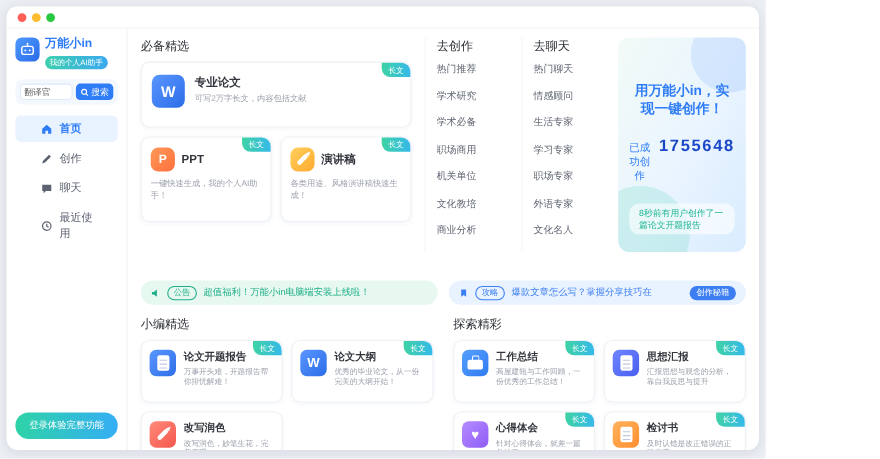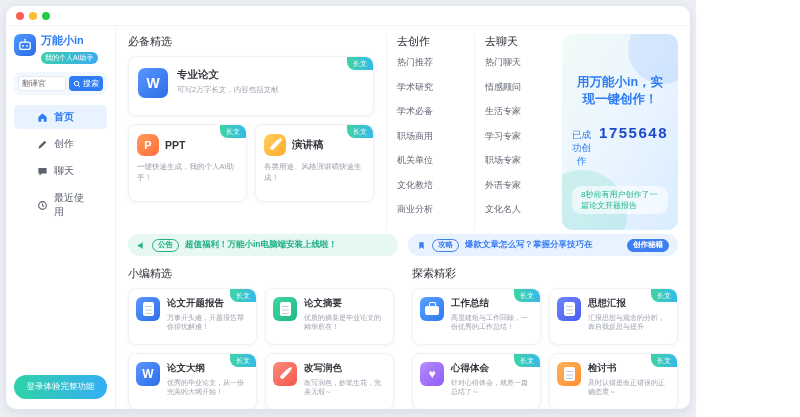--- a/index.html
+++ b/index.html
@@ -72,21 +72,21 @@
   .promo::after { content:""; position:absolute; width:70px; height:70px; border-radius:50%;
                   background:rgba(70,140,255,.14); right:-20px; top:-20px; }
   .promo-headline { position:relative; text-align:center; color:#2e7cf6; font-size:12.5px; font-weight:bold; margin-top:24px; }
   .promo-stats { position:relative; text-align:center; margin-top:16px; display:flex; justify-content:center;
                  align-items:baseline; gap:8px; }
   .promo-stat-label { font-size:9.5px; color:#2e7cf6; }
   .promo-stat-value { font-size:15px; font-weight:bold; color:#1b49c8; letter-spacing:1.5px; }
   .promo-ticker { position:relative; margin:18px auto 0; width:max-content; max-width:100%; font-size:8px;
                   color:#1fb694; background:rgba(255,255,255,.6); border-radius:9px; padding:3px 9px; }
 
-  .notice-row { display:flex; gap:10px; margin-top:4px;font-weight:bold; }
+  .notice-row { display:flex; gap:10px; margin-top:26px; }
   .notice { flex:1; height:22px; border-radius:11px; display:flex; align-items:center; gap:6px;
             padding:0 9px; font-size:8.5px; cursor:pointer; min-width:0; }
   .notice.green { background:#e6f8f0; color:#1fae87; }
   .notice.blue  { background:#e9f2ff; color:#3d7ff2; }
   .notice-badge { border:1px solid currentColor; border-radius:8px; font-size:7.5px; padding:0.5px 5px; flex:0 0 auto; }
   .notice-text { white-space:nowrap; overflow:hidden; text-overflow:ellipsis; }
   .notice-tag { margin-left:auto; flex:0 0 auto; background:#3d7ff2; color:#fff; border-radius:8px;
                 font-size:7.5px; padding:1.5px 6px; }
 
   .bottom-row { display:flex; gap:18px; margin-top:10px; }
@@ -285,29 +285,20 @@
               <span class="badge">长文</span>
               <div class="tile" style="background: linear-gradient(135deg, rgb(90, 150, 255), rgb(46, 111, 232));">
                     <span class="ic-doc"></span>
                   </div>
               <div>
                 <div class="card-title">论文开题报告</div>
                 <div class="card-desc">万事开头难，开题报告帮你排忧解难！</div>
               </div>
             </div>
             <div class="card mini">
-              <div class="tile" style="background: linear-gradient(135deg, rgb(63, 214, 160), rgb(31, 184, 134));">
-                    <span class="ic-doc"></span>
-                  </div>
-              <div>
-                <div class="card-title">论文摘要</div>
-                <div class="card-desc">优质的摘要是毕业论文的精华所在！</div>
-              </div>
-            </div>
-            <div class="card mini">
               <span class="badge">长文</span>
               <div class="tile" style="background: linear-gradient(135deg, rgb(90, 150, 255), rgb(43, 109, 232));">
                 <span class="glyph">W</span>
               </div>
               <div>
                 <div class="card-title">论文大纲</div>
                 <div class="card-desc">优秀的毕业论文，从一份完美的大纲开始！</div>
               </div>
             </div>
             <div class="card mini">

